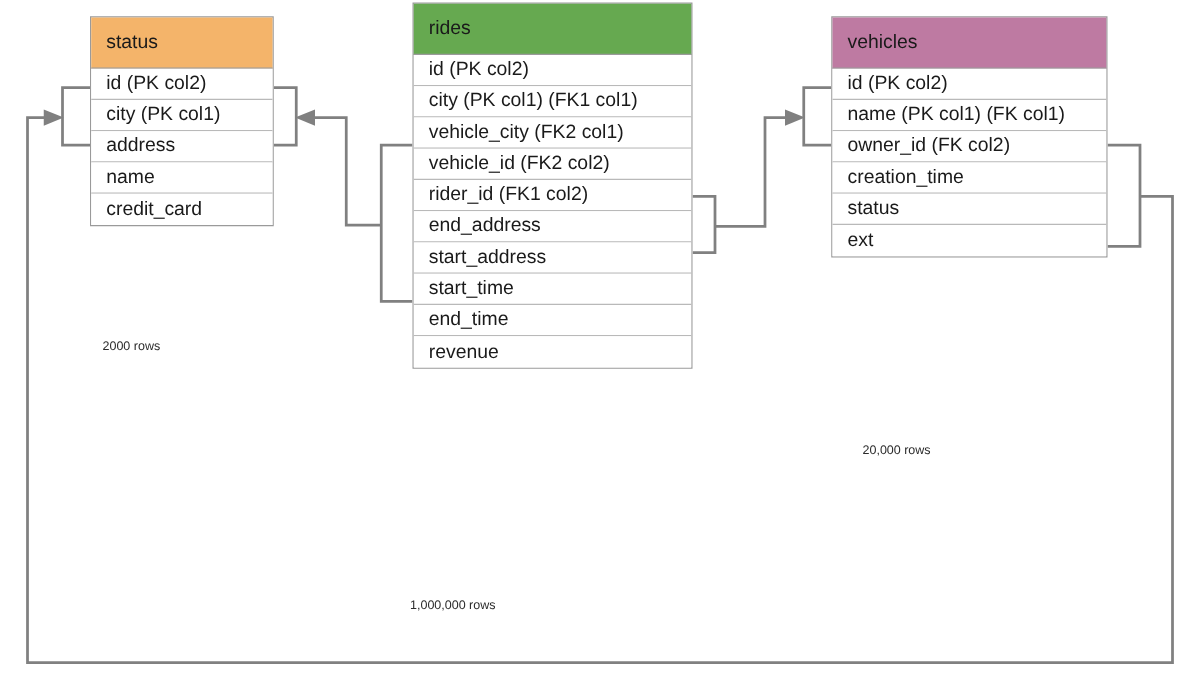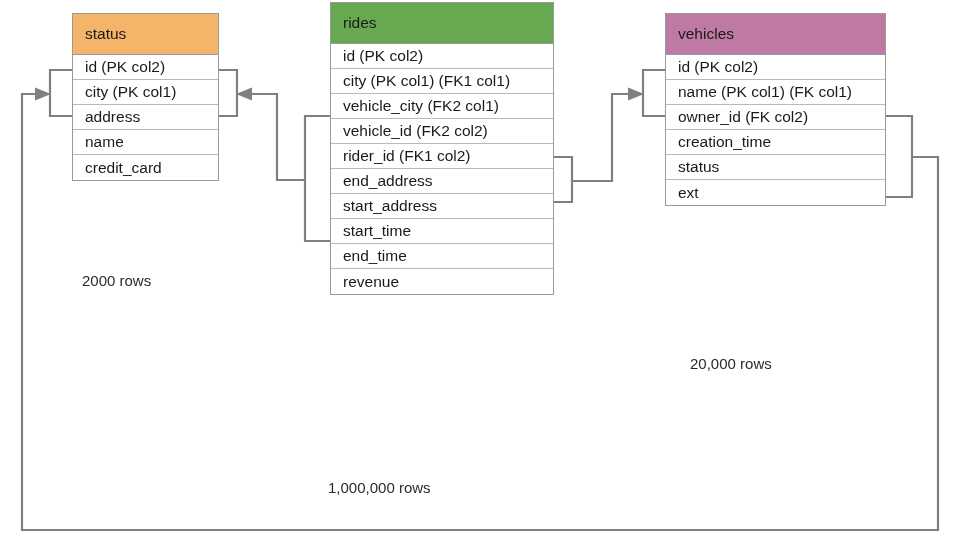--- a/index.html
+++ b/index.html
@@ -56,21 +56,21 @@
     color: #1a1a1a;
     white-space: nowrap;
     background: #ffffff;
   }
   .field-row.last {
     border-bottom: none;
     text-align: center;
   }
   .row-count {
     position: absolute;
-    font-size: 15px;
+    font-size: 10px;
     color: #2b2b2b;
     white-space: nowrap;
   }
 </style>
 </head>
 <body>
 
 <div id="canvas">
 
   <svg id="edges" viewBox="0 0 960 540">

